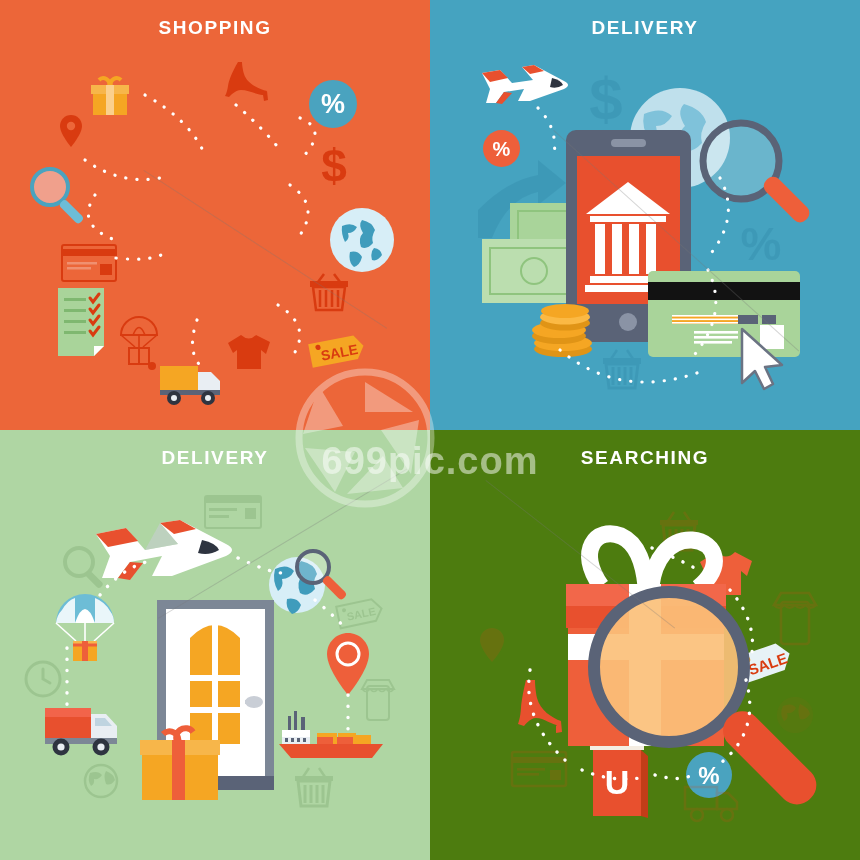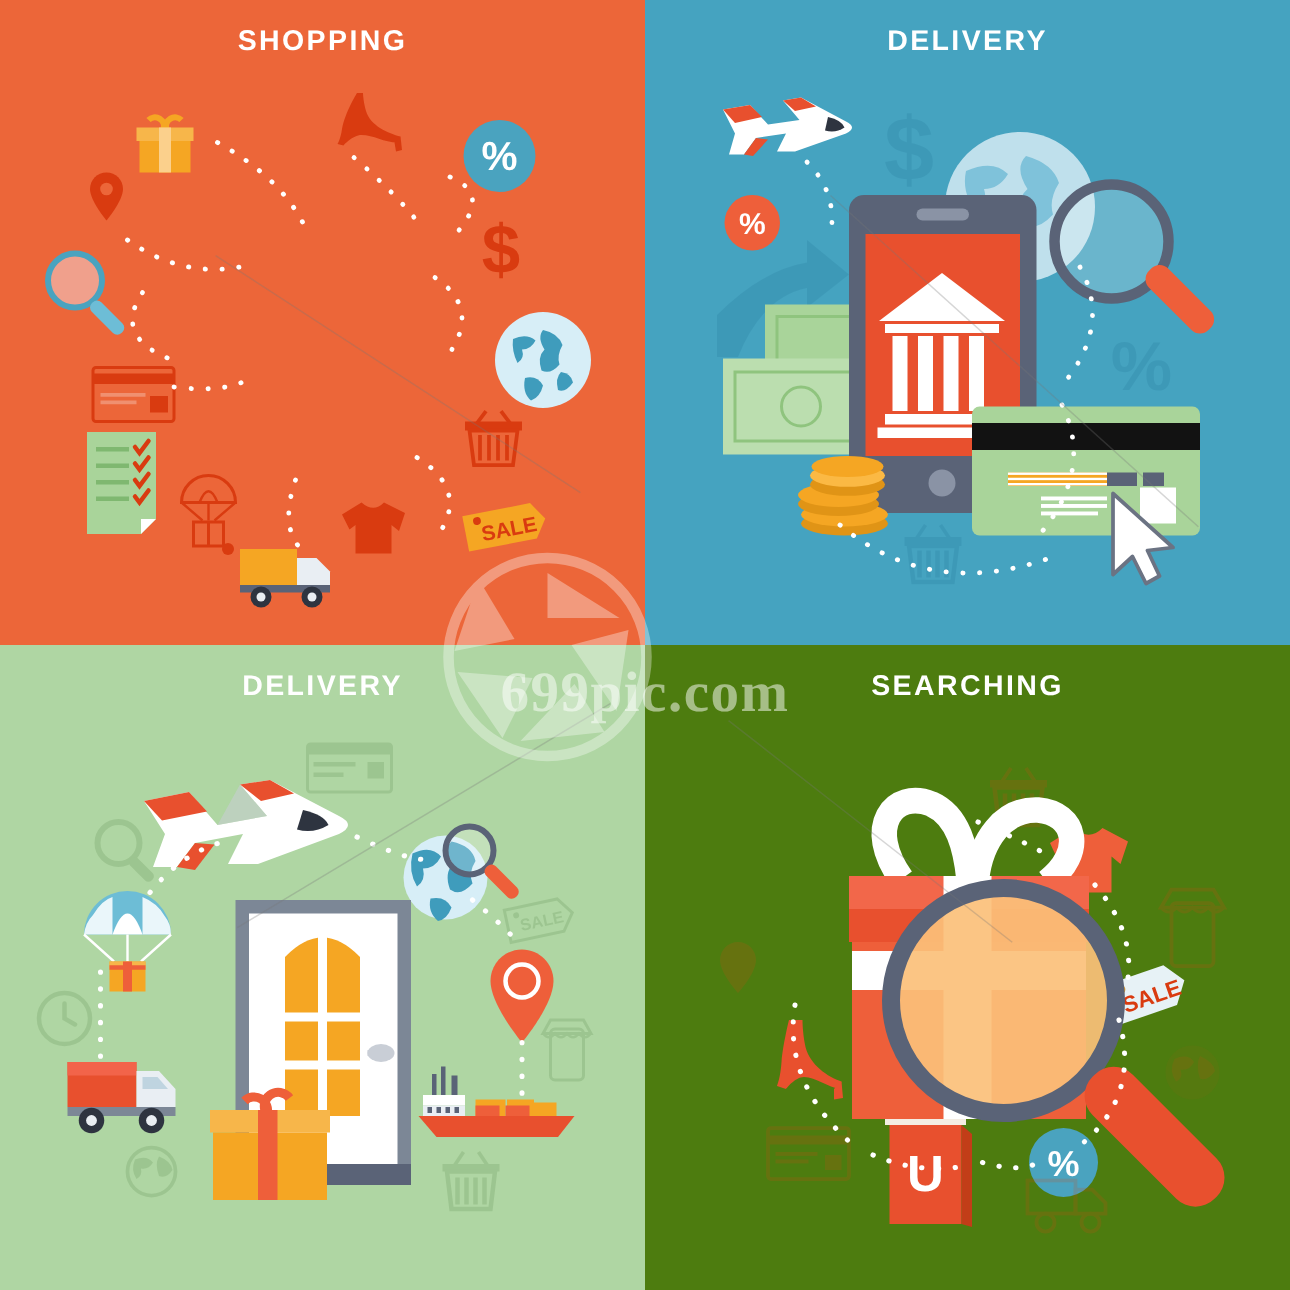--- a/index.html
+++ b/index.html
@@ -13,21 +13,21 @@
   .q-title{position:absolute;top:17px;left:0;width:100%;text-align:center;
     color:#fff;font-size:19px;font-weight:bold;letter-spacing:1.6px;z-index:40;}
   .ic{position:absolute;}
   svg{display:block;overflow:visible;}
   
   #wm{position:absolute;left:0;top:0;width:860px;height:860px;z-index:90;pointer-events:none;}
   #wm .wtext{position:absolute;left:245px;top:362px;width:370px;text-align:center;
      color:rgba(255,255,255,.50);font-size:60px;font-weight:bold;letter-spacing:4px;
      font-family:"DejaVu Sans",sans-serif;}
   #wm .wsub{position:absolute;left:245px;top:440px;width:370px;text-align:center;
-     color:rgba(255,255,255,.50);font-size:38px;font-weight:bold;letter-spacing:1px;font-family:Liberation Serif, serif;}
+     color:rgba(255,255,255,.50);font-size:38px;font-weight:bold;letter-spacing:1px;}
   .diagline{position:absolute;background:rgba(120,120,120,.30);height:1px;transform-origin:0 0;}
   .ghost{opacity:.18;}
 </style>
 </head>
 <body>
 
 <div id="stage">
 
   <div class="quad" id="q-shopping">
     <div class="q-title">SHOPPING</div>

